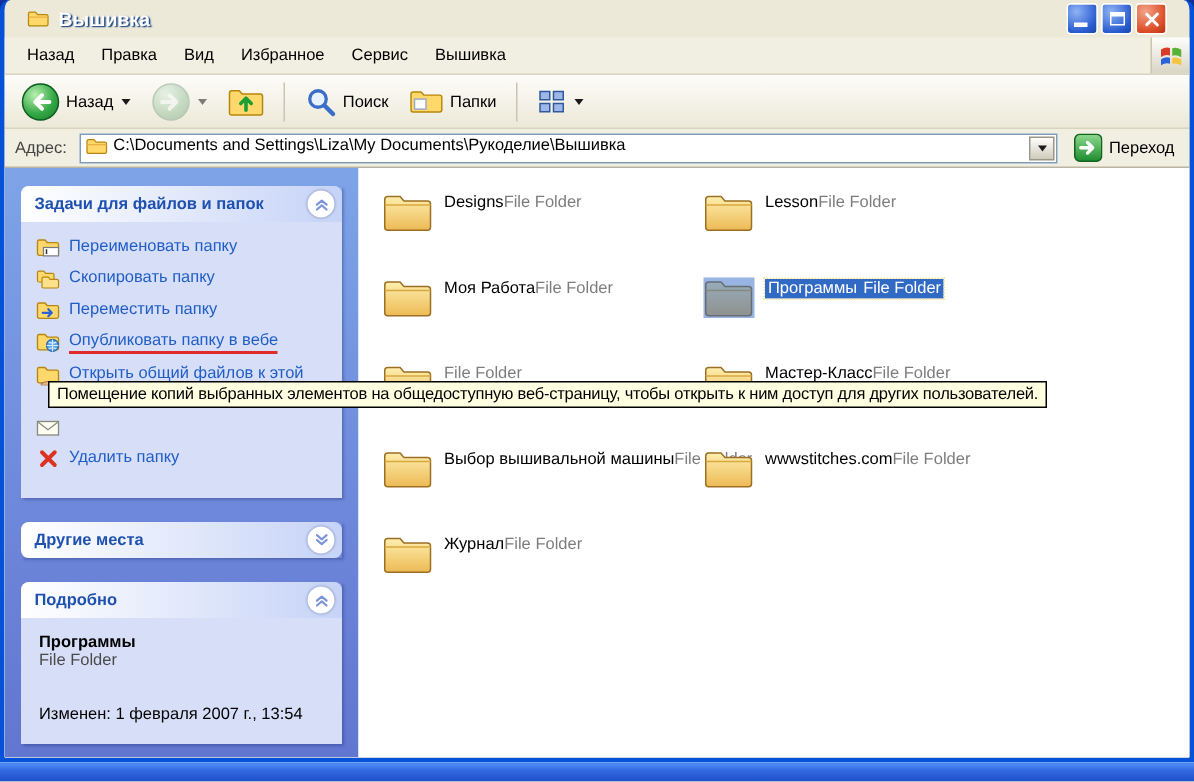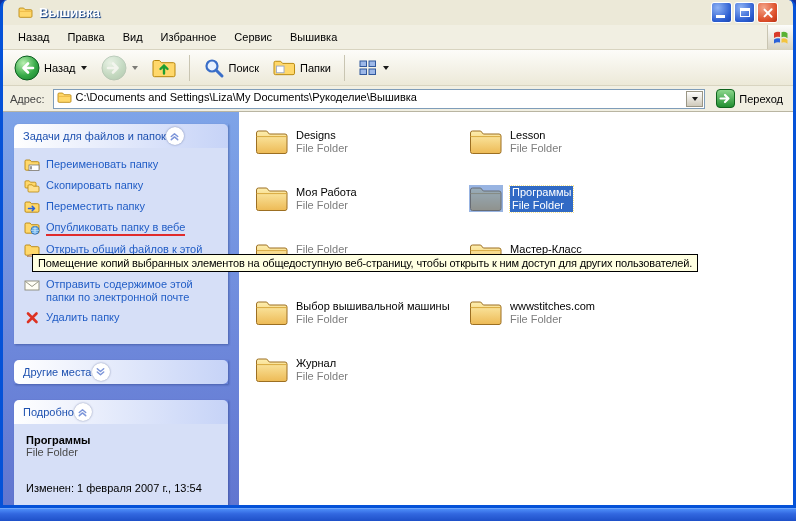--- a/index.html
+++ b/index.html
@@ -41,40 +41,40 @@
   .addr-label{color:#444;padding:0 2px}
   .addr-combo{flex:1;height:20px;background:#fff;border:1px solid #7f9db9;display:flex;padding:1px 1px 1px 3px;gap:4px;cursor:text}
   .addr-path{flex:1;white-space:nowrap;overflow:hidden}
   .addr-drop{width:17px;height:16px;background:linear-gradient(180deg,#fefefe,#cfcabb);border:1px solid #9a9685;display:flex;align-items:center;justify-content:center;cursor:pointer}
   .go-button{display:flex;align-items:center;gap:4px;padding:0 5px;cursor:pointer}
 
   
   .win-body{flex:1;display:flex;overflow:hidden;background:#fff}
   .sidebar{width:236px;flex:0 0 236px;background:linear-gradient(180deg,#7ea4e8 0%,#6d87da 60%,#6176d0 100%);padding:12px 11px 0 11px;overflow:hidden}
   .panel{margin-bottom:16px;box-shadow:1px 1px 2px rgba(10,30,90,.35)}
-  .panel-header{height:24px;border-radius:5px 5px 0 0;background:linear-gradient(90deg,#ffffff,#c6d3f7);display:flex;align-items:center;justify-content:flex-start;padding:0 5px 0 9px;color:#1e51b0;font-weight:normal;cursor:pointer}
+  .panel-header{height:24px;border-radius:5px 5px 0 0;background:linear-gradient(90deg,#ffffff,#c6d3f7);display:flex;align-items:center;justify-content:space-between;padding:0 5px 0 9px;color:#1e51b0;font-weight:bold;cursor:pointer}
   .panel-header.collapsed{border-radius:5px}
   .chev{width:18px;height:18px;background:#fff;border-radius:50%;display:flex;align-items:center;justify-content:center;box-shadow:0 0 2px rgba(20,40,100,.5);cursor:pointer}
   .panel-body{background:#d6dff7;padding:10px 6px 12px 10px}
   .task{display:flex;align-items:flex-start;gap:6px;margin-bottom:7px;color:#215dc6;cursor:pointer}
   .task:nth-child(5){margin-bottom:21px}
   .task-icon{width:16px;flex:0 0 16px;display:inline-flex;margin-top:0}
   .task-label{line-height:13px}
   .task.hovered .task-label{border-bottom:2px solid #e02b2b}
   .details{background:#d6dff7;padding:10px 10px 14px 12px}
   .d-name{font-weight:bold}
   .d-type{color:#4a4a4a}
   .d-modified{margin-top:24px}
 
   
   .content{flex:1;background:#fff;padding:16px 0 0 16px;display:grid;grid-template-columns:214px 214px;grid-auto-rows:57px;align-content:start}
   .file-item{display:flex;align-items:flex-start;gap:7px;cursor:pointer;width:max-content;max-width:210px}
   .file-icon{width:34px;height:27px;flex:0 0 34px;display:inline-flex;position:relative}
   .file-item.selected .file-icon::after{content:"";position:absolute;left:0;top:0;width:34px;height:27px;background:rgba(49,106,197,.5)}
-  .file-text{display:flex;flex-direction:column;margin-top:1px;line-height:13px}
+  .file-text{display:flex;margin-top:1px;line-height:13px}
   .file-name{color:#000;white-space:nowrap}
   .file-type{color:#7d7d7d;white-space:nowrap}
   .file-item.selected .file-text{background:#316ac5;outline:1px dotted #f7e28d}
   .file-item.selected .file-name,.file-item.selected .file-type{color:#fff;padding:0 2px}
 
   
   .tooltip{position:absolute;left:32px;top:254px;z-index:50;background:#ffffe1;border:1px solid #000;padding:2px 5px;white-space:nowrap;font-size:11px;letter-spacing:-.15px;max-width:762px;overflow:hidden}
   .taskbar{position:absolute;left:0;bottom:0;width:796px;height:13px;background:linear-gradient(180deg,#4d8df8,#3268e0 40%,#1e50c8);border-top:1px solid #6ea5fa}
 </style>
 </head>
@@ -304,21 +304,20 @@
                 <span class="task-label">Открыть общий файлов к этой</span>
               </div>
 
               <div class="task">
                 <span class="task-icon">
                   <svg width="16" height="14" viewBox="0 0 16 14">
                     <rect x="1" y="3" width="14" height="9" fill="#fffef5" stroke="#8a8a78" stroke-width="0.9"></rect>
                     <path d="M1.5 3.5 L8 8.5 L14.5 3.5" fill="none" stroke="#8a8a78" stroke-width="0.9"></path>
                   </svg>
                 </span>
-                <span class="task-label">Отправить содержимое этой папки по электронной почте</span>
               </div>
 
               <div class="task">
                 <span class="task-icon">
                   <svg width="16" height="14" viewBox="0 0 16 14">
                     <path d="M4 2.5 L12.5 11 M12.5 2.5 L4 11" stroke="#dd3222" stroke-width="2.6" stroke-linecap="round"></path>
                   </svg>
                 </span>
                 <span class="task-label">Удалить папку</span>
               </div>

